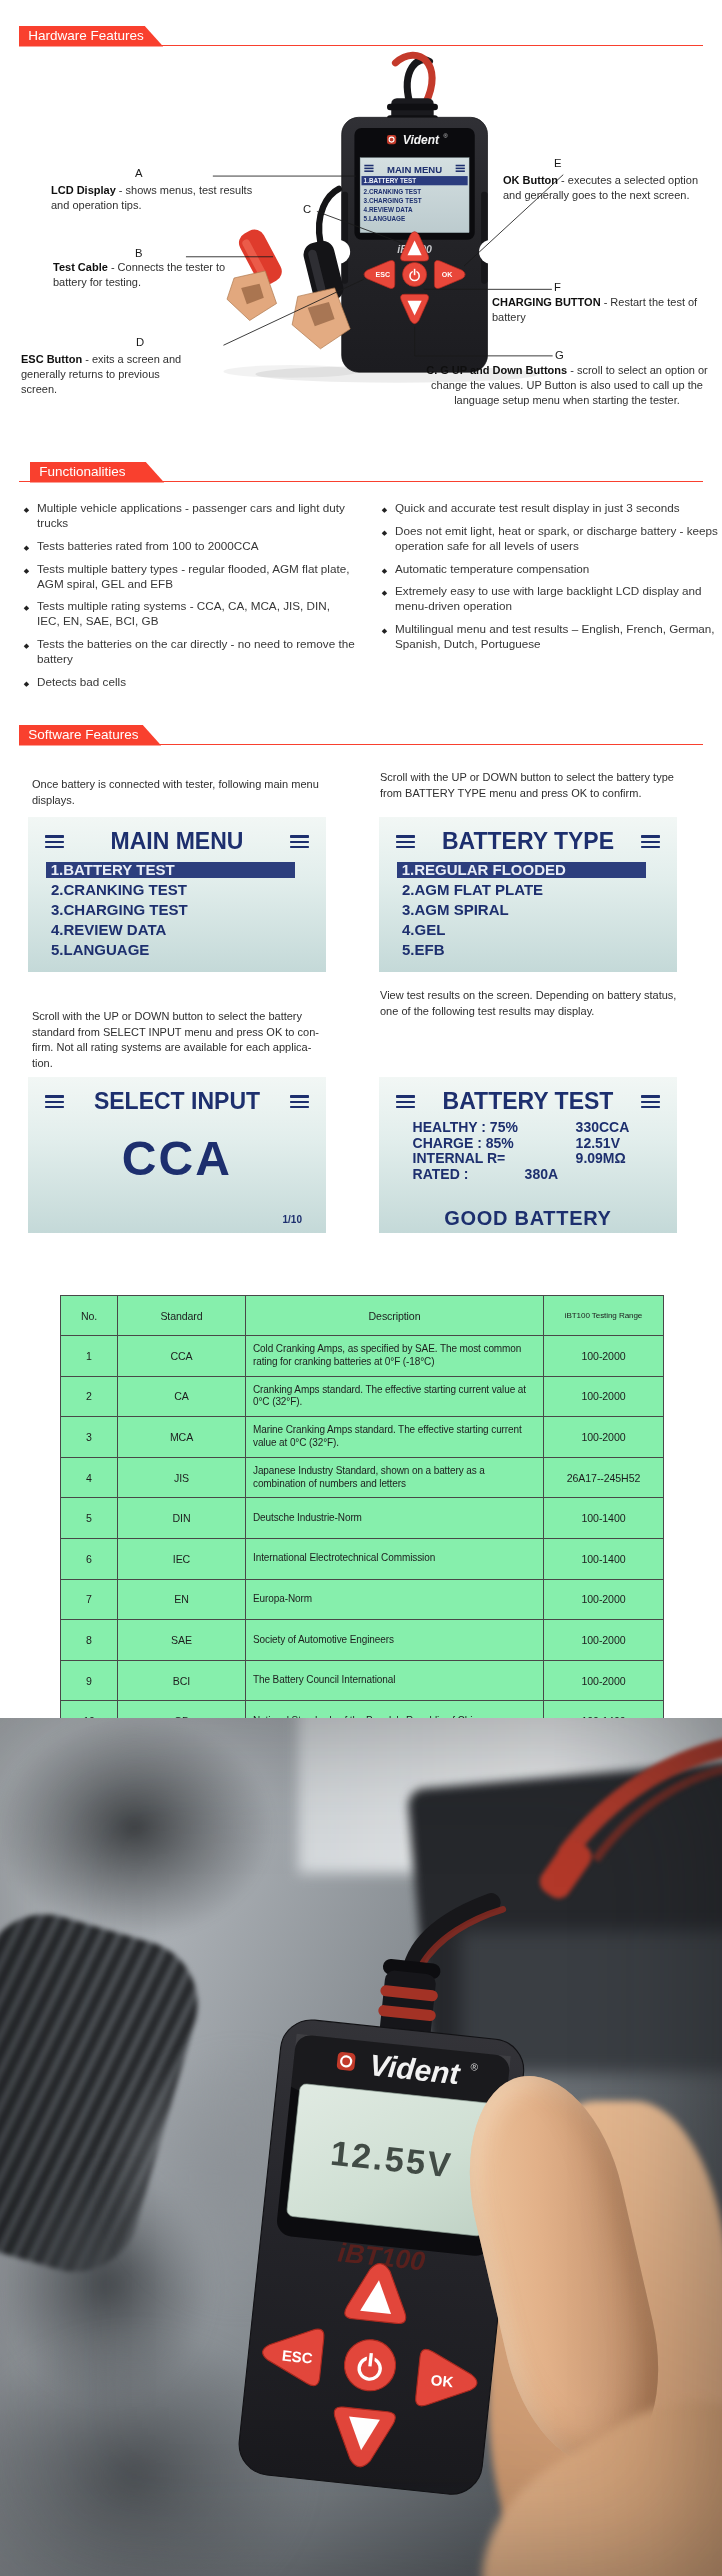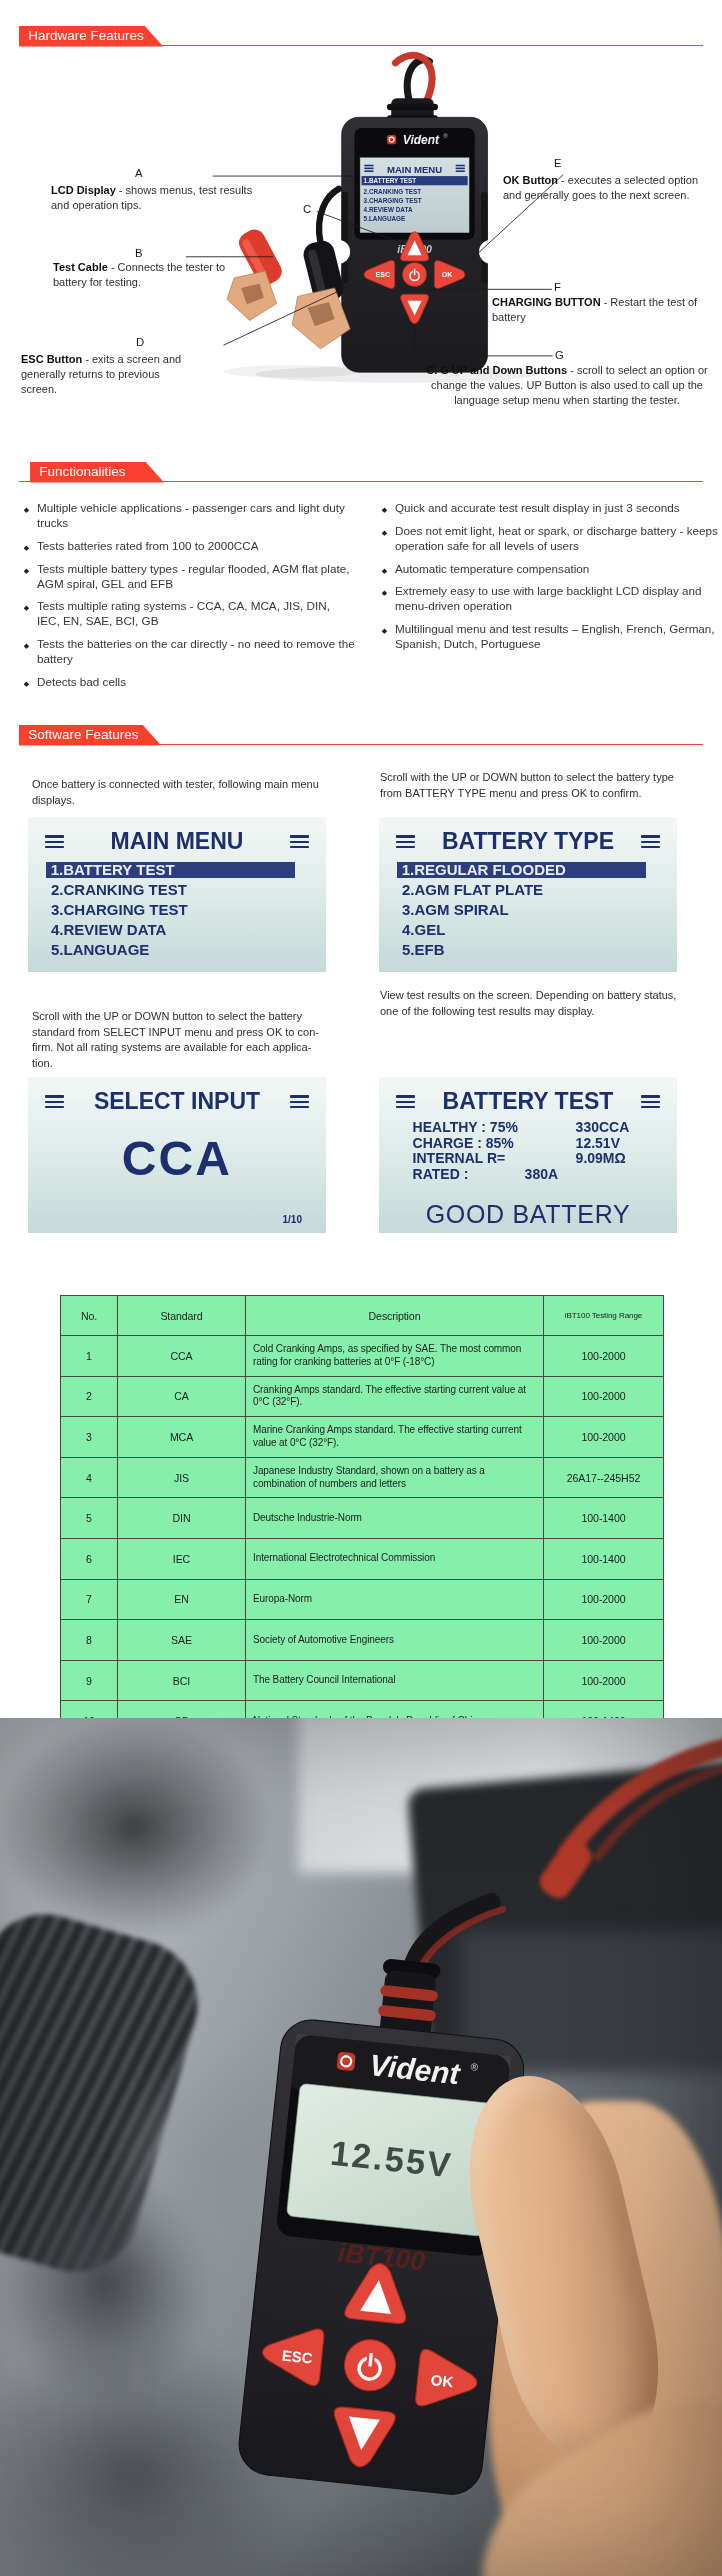--- a/index.html
+++ b/index.html
@@ -34,21 +34,21 @@
   .menu-list{margin-top:7px;font-size:15px;font-weight:bold;color:var(--navy);}
   .menu-row{height:20px;line-height:20px;padding-left:23px;}
   .menu-row.hl{height:15.6px;line-height:15.6px;margin:2.8px 0 2.1px 17.7px;padding-left:5px;width:244px;
     background:#2c3e7d;color:#e9eef7;}
   .big-value{text-align:center;font-size:48px;font-weight:bold;color:var(--navy);letter-spacing:2.1px;margin-top:15.6px;}
   .page-ind{position:absolute;right:24px;bottom:8.5px;font-size:10px;font-weight:bold;color:var(--navy);}
   .bt-rows{margin-top:5px;padding-left:15.6px;}
   .bt-row{display:flex;height:15.6px;line-height:15.6px;font-size:14px;font-weight:bold;color:var(--navy);}
   .bt-row .lbl{width:163px;flex:none;padding-left:18px;}
   .bt-row.shift .val{margin-left:-51px;}
-  .verdict{text-align:center;font-size:25px;font-weight:normal;color:var(--navy);margin-top:17px;letter-spacing:0.7px;}
+  .verdict{text-align:center;font-size:20px;font-weight:bold;color:var(--navy);margin-top:24px;letter-spacing:0.7px;}
 
   
   .spec-table{border-collapse:collapse;table-layout:fixed;width:602px;color:#1d1d1d;letter-spacing:-0.1px;}
   .spec-table th,.spec-table td{border:0.7px solid #484848;font-weight:normal;background:#86efac;}
   .spec-table th{font-size:10.6px;height:37px;text-align:center;}
   .spec-table th.small{font-size:8.1px;}
   .spec-table td{font-size:10.6px;height:34px;text-align:center;}
   .spec-table td.desc{text-align:left;padding:2.8px 7px;font-size:10px;line-height:12.8px;}
 
   

